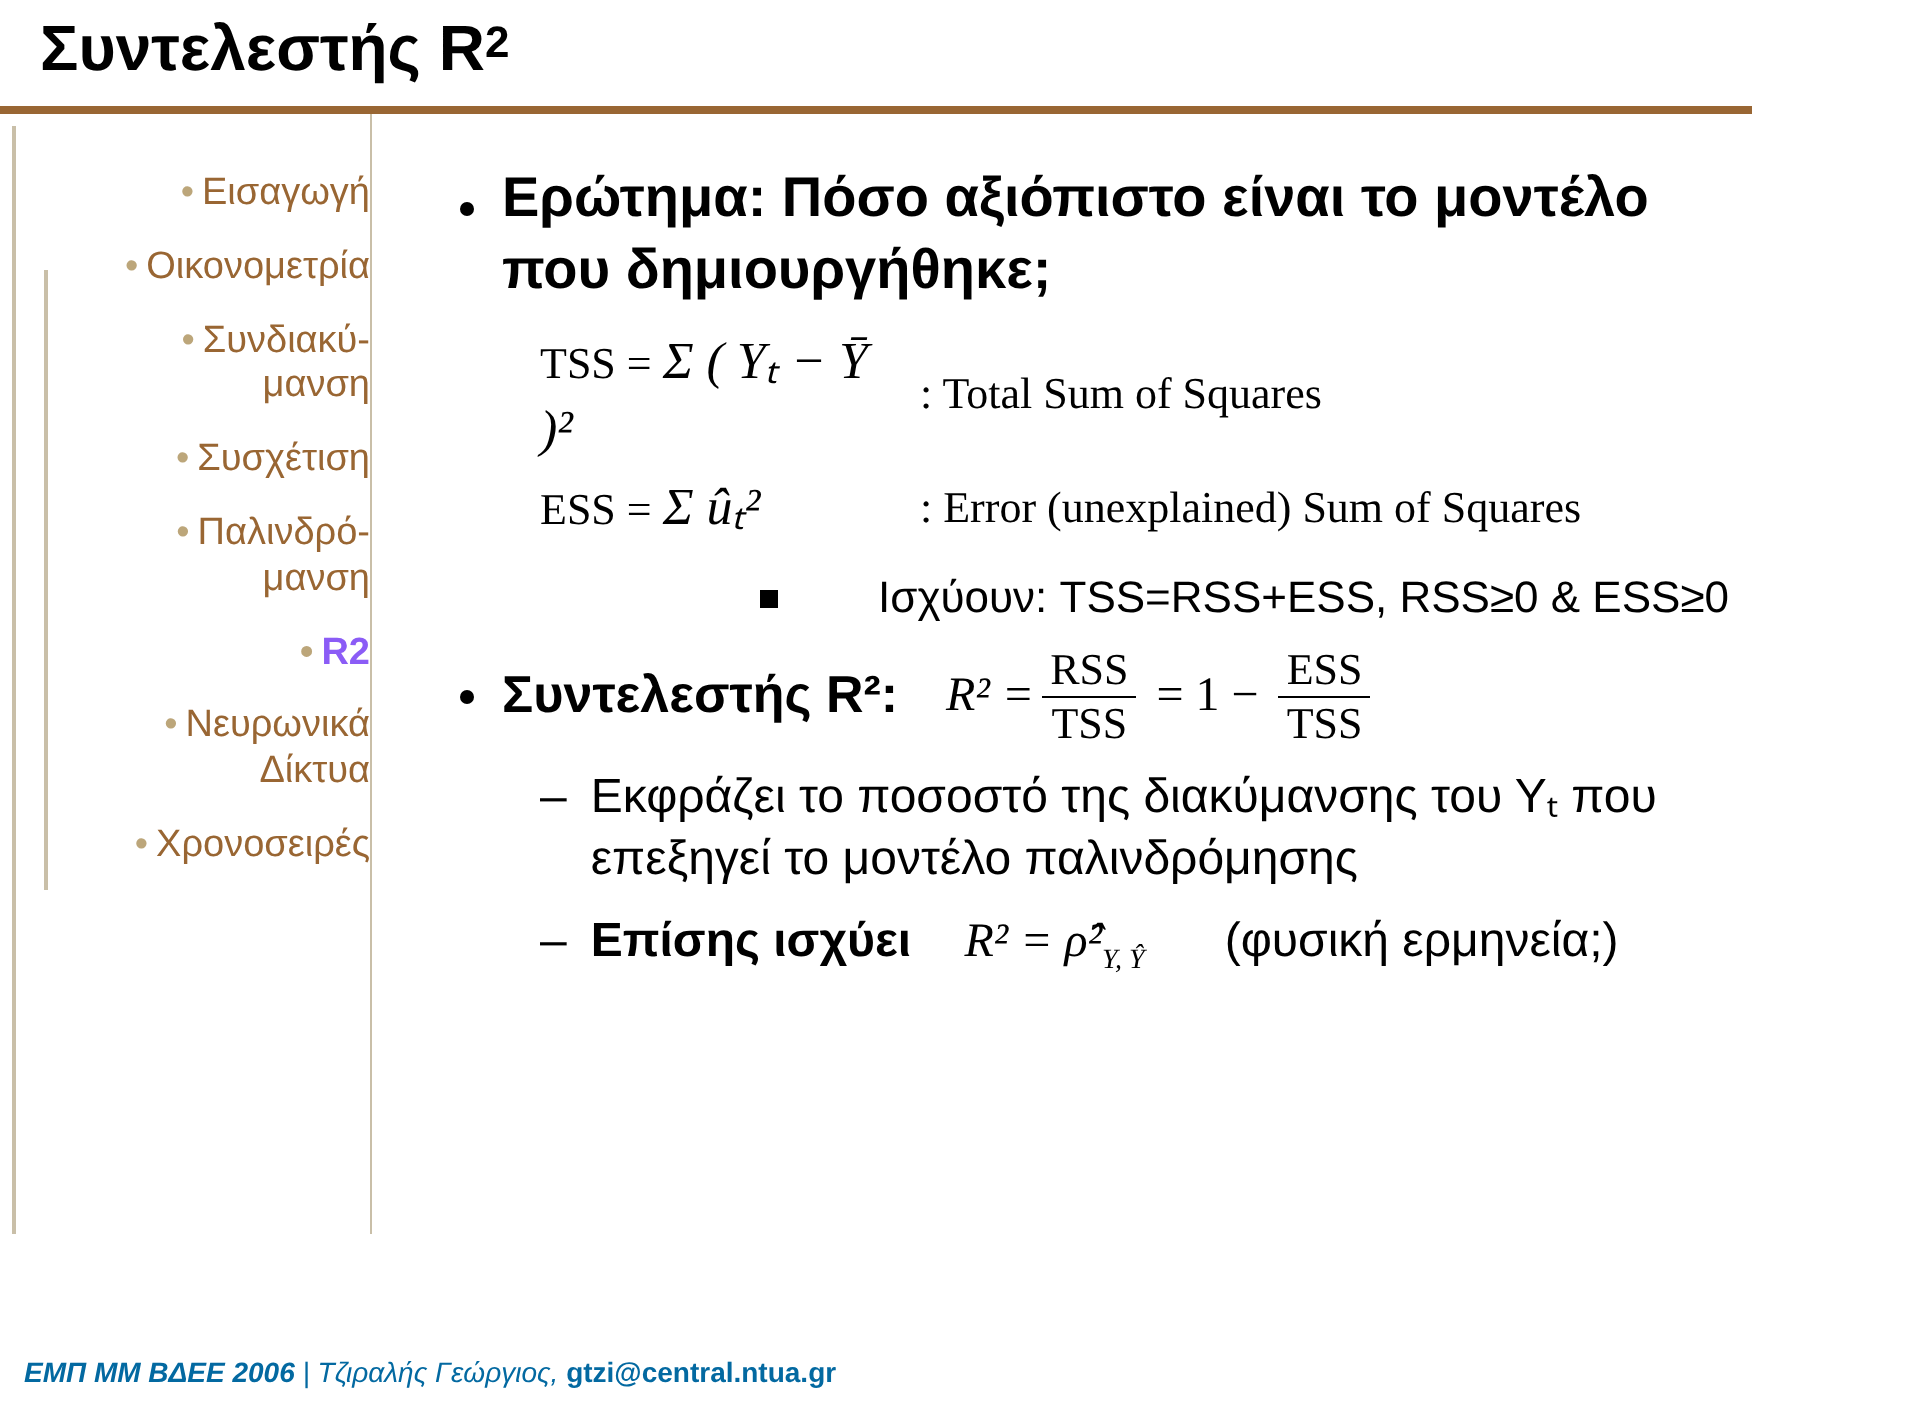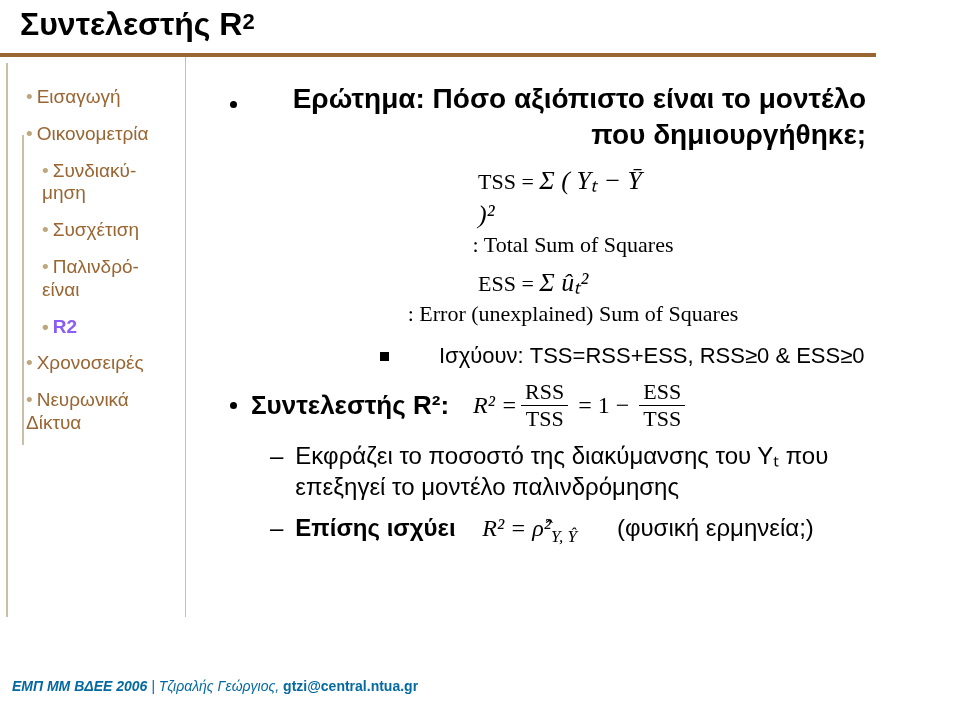--- a/index.html
+++ b/index.html
@@ -37,20 +37,21 @@
   .sidebar {
     width: 186px;
     box-sizing: border-box;
     padding: 22px 0 0 4px;
     position: relative;
     border-right: 1px solid #c9bfa8;
   }
   .sidebar .side-inner {
     position: relative;
     padding-left: 12px;
+    text-align: right;
   }
   .side-line-outer {
     position: absolute;
     left: 6px;
     top: 6px;
     bottom: 0;
     width: 2px;
     background: #c9bfa8;
   }
   .side-line-inner {
@@ -95,30 +96,28 @@
   .bullet-l1 .dot {
     width: 7px; height: 7px; background: #000;
     border-radius: 50%;
     margin-top: 20px; margin-right: 14px;
     flex-shrink: 0;
   }
   .bullet-l1 .text {
     font-weight: bold;
     font-size: 28px;
     color: #000;
-    text-align: right;
   }
   .indent1 { margin-left: 40px; }
   .math-line {
     font-family: "Times New Roman", serif;
     margin: 6px 0;
     font-size: 22px;
     display: flex;
     align-items: center;
-    flex-direction: column;
   }
   .math-line .lhs { display: inline-block; width: 180px; }
   .math-line .desc { margin-left: 10px; }
   .sub-bullet {
     display: flex; align-items: center;
     margin: 14px 0 10px 150px;
     gap: 36px;
   }
   .sub-bullet .sq {
     width: 9px; height: 9px; background: #000;
@@ -189,27 +188,27 @@
   <div class="body-area">
 
     <div class="sidebar">
       <div class="side-line-outer"></div>
       <div class="side-line-inner"></div>
       <div class="side-inner">
         <ul>
           <li><span>Εισαγωγή</span></li>
           <li><span>Οικονομετρία</span></li>
           <li class="sub"><span style="white-space:pre-line;">Συνδιακύ-
-μηση</span></li>
+μανση</span></li>
           <li class="sub"><span>Συσχέτιση</span></li>
           <li class="sub"><span style="white-space:pre-line;">Παλινδρό-
-είναι</span></li>
+μανση</span></li>
           <li class="sub sel"><span>R2</span></li>
+          <li><span>Νευρωνικά Δίκτυα</span></li>
           <li><span>Χρονοσειρές</span></li>
-          <li><span>Νευρωνικά Δίκτυα</span></li>
         </ul>
       </div>
     </div>
 
     <div class="content">
 
       <div class="bullet-l1">
         <div class="dot"></div>
         <div class="text">Ερώτημα: Πόσο αξιόπιστο είναι το μοντέλο που δημιουργήθηκε;</div>
       </div>
@@ -252,21 +251,21 @@
       <div class="dash-item">
         <div class="dash">–</div>
         <div>Εκφράζει το ποσοστό της διακύμανσης του Υₜ που επεξηγεί το μοντέλο παλινδρόμησης</div>
       </div>
 
       <div class="dash-item">
         <div class="dash">–</div>
         <div>
           <b>Επίσης ισχύει</b>
           &nbsp;&nbsp;
-          <span class="tmath ital" style="font-size:24px;">R² = ρ̂²</span><span class="tmath ital" style="font-size:17px;vertical-align:sub;">Y, Ŷ</span>
+          <span class="tmath ital" style="font-size:24px;">R² = ρ̂²</span><span class="tmath ital" style="font-size:14px;vertical-align:sub;">Y, Ŷ</span>
           &nbsp;&nbsp;&nbsp;&nbsp;
           <span>(φυσική ερμηνεία;)</span>
         </div>
       </div>
 
     </div>
   </div>
 
   <div class="footer">
     <span class="bold">ΕΜΠ ΜΜ ΒΔΕΕ 2006</span><span> | </span><span>Τζιραλής Γεώργιος,</span><span class="email"> gtzi@central.ntua.gr</span>

